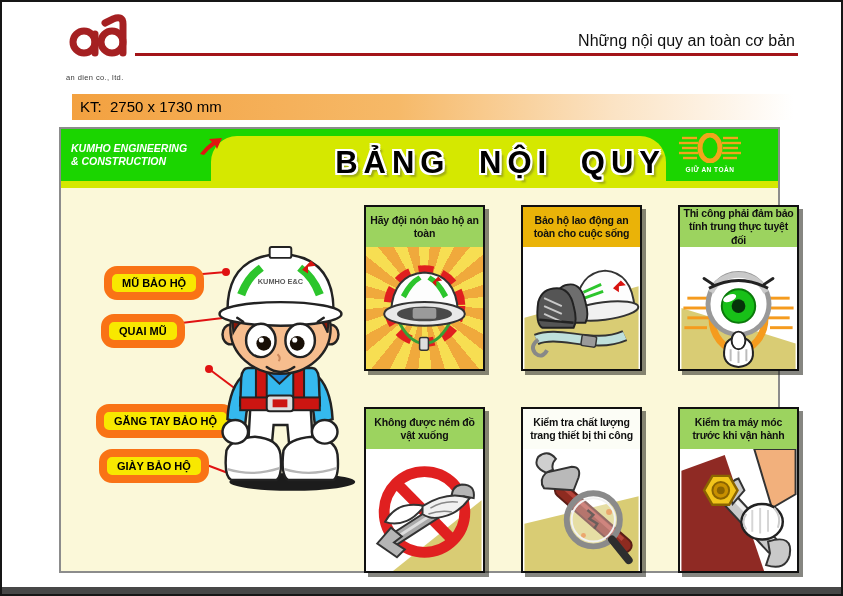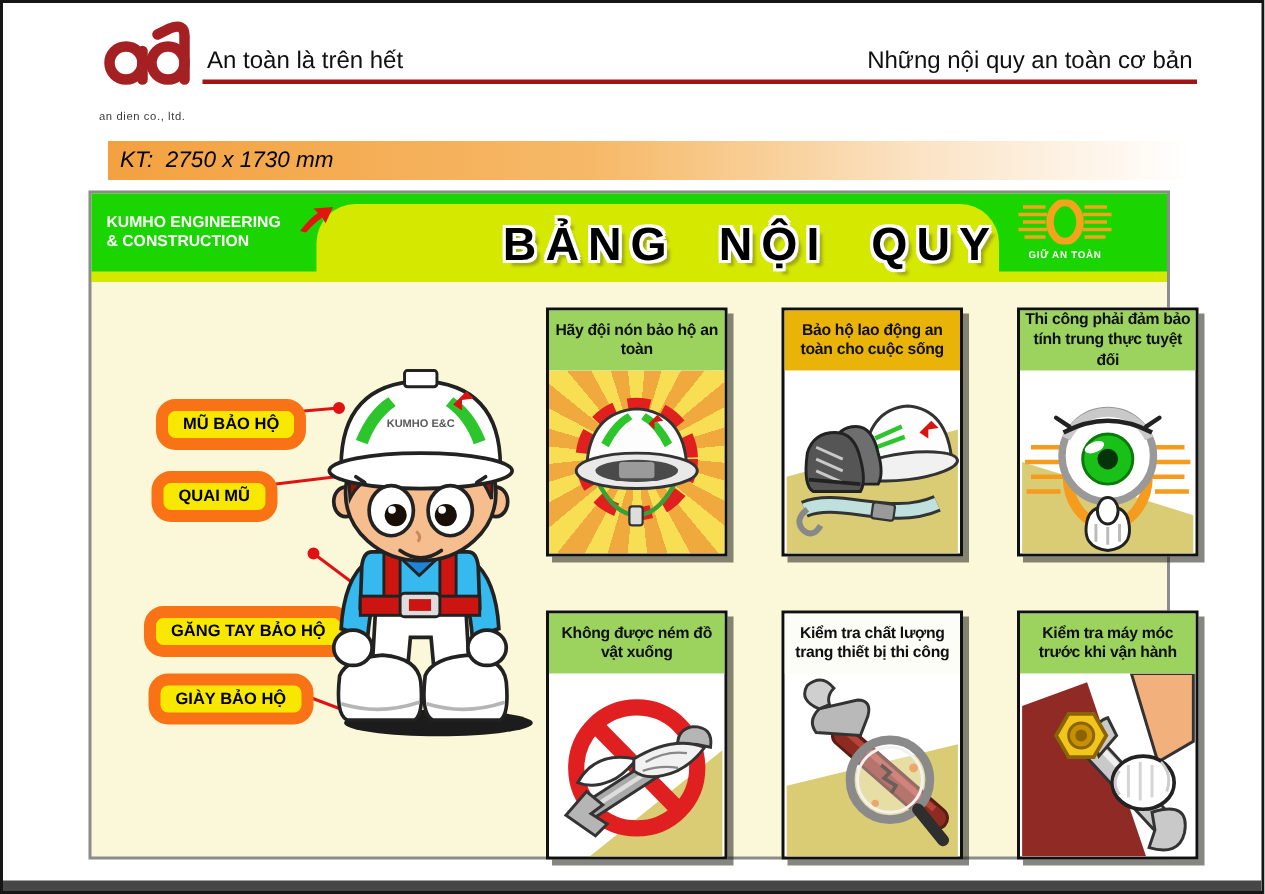--- a/index.html
+++ b/index.html
@@ -8,34 +8,34 @@
   #page{position:relative;width:843px;height:596px;background:#fff;border:2px solid #161616;overflow:hidden;}
 
   
   .ad-logo{position:absolute;left:66px;top:12px;width:62px;height:44px;}
   .ad-sub{position:absolute;left:64px;top:71px;font-size:7.5px;color:#3a3a3a;letter-spacing:.4px;}
   .tag-left{position:absolute;left:136px;top:30px;font-size:16px;color:#101010;}
   .tag-right{position:absolute;right:46px;top:30px;font-size:16px;color:#101010;}
   .head-rule{position:absolute;left:133px;right:43px;top:51px;height:3px;background:#A31418;}
 
   .kt-bar{position:absolute;left:70px;top:92px;width:722px;height:26px;
-    background:linear-gradient(90deg,#F3A140 0%,#F6B968 45%,#FBE3C4 75%,#ffffff 100%);font-style:italic;}
+    background:linear-gradient(90deg,#F3A140 0%,#F6B968 45%,#FBE3C4 75%,#ffffff 100%);}
   .kt-bar span{display:inline-block;padding-left:8px;line-height:26px;font-size:15px;color:#000;white-space:pre;}
 
   
   .board{position:absolute;left:57px;top:125px;width:721px;height:446px;
     background:#FBF8D9;border:2px solid #8C8C8C;}
 
   .board-header{position:absolute;left:0;top:0;right:0;height:59px;background:#1BD500;}
   .header-stripe{position:absolute;left:0;right:0;bottom:0;height:7px;background:#D5E800;}
   .title-plate{position:absolute;left:150px;top:7px;bottom:0;width:455px;background:#D5E800;border-radius:26px 26px 0 0;
     display:flex;align-items:center;justify-content:flex-end;}
   .board-title{font-size:31px;font-weight:bold;letter-spacing:6px;word-spacing:14px;color:#000;padding-top:2px;
     text-shadow:-2px -2px 0 #fff,2px -2px 0 #fff,-2px 2px 0 #fff,2px 2px 0 #fff,0 -2px 0 #fff,0 2px 0 #fff,-2px 0 0 #fff,2px 0 0 #fff,4px 4px 2px rgba(60,60,60,.35);}
-  .kumho-block{position:absolute;left:10px;top:13px;color:#fff;font-weight:bold;font-size:10.5px;line-height:1.25;}
+  .kumho-block{position:absolute;left:10px;top:13px;color:#fff;font-weight:bold;font-size:10.5px;line-height:1.25;font-style:italic;}
   .kumho-arrow{position:absolute;left:127px;top:-6px;width:26px;height:20px;}
   .badge{position:absolute;right:36px;top:4px;width:64px;text-align:center;}
   .badge-label{font-size:6.5px;font-weight:bold;color:#fff;letter-spacing:.5px;margin-top:-1px;}
 
   
   .connectors{position:absolute;left:0;top:0;width:721px;height:446px;pointer-events:none;z-index:1;}
   .pill{position:absolute;z-index:2;background:#F8E800;border:8px solid #f97316;border-radius:13px;
     font-size:11px;font-weight:bold;color:#000;padding:3px 10px;white-space:nowrap;}
   .character{position:absolute;left:133px;top:98px;width:172px;height:277px;z-index:2;}
 
@@ -65,21 +65,20 @@
   <div class="ad-logo">
     <span class="sr">ad</span>
     <svg viewBox="0 0 62 44">
       <circle cx="16" cy="28" r="11" fill="none" stroke="#A52022" stroke-width="7"></circle>
       <path d="M27,20 V39" stroke="#A52022" stroke-width="7" stroke-linecap="round"></path>
       <circle cx="44" cy="28" r="11" fill="none" stroke="#A52022" stroke-width="7"></circle>
       <path d="M55,39 V10 Q55,1 45,5 L37,9" fill="none" stroke="#A52022" stroke-width="7" stroke-linecap="round"></path>
     </svg>
   </div>
   <div class="ad-sub">an dien co., ltd.</div>
-  <div class="tag-left">An toàn là trên hết</div>
   <div class="tag-right">Những nội quy an toàn cơ bản</div>
   <div class="head-rule"></div>
 
   <div class="kt-bar">
     <span>KT:  2750 x 1730 mm</span>
   </div>
 
   <div class="board">
 
     <div class="board-header">

